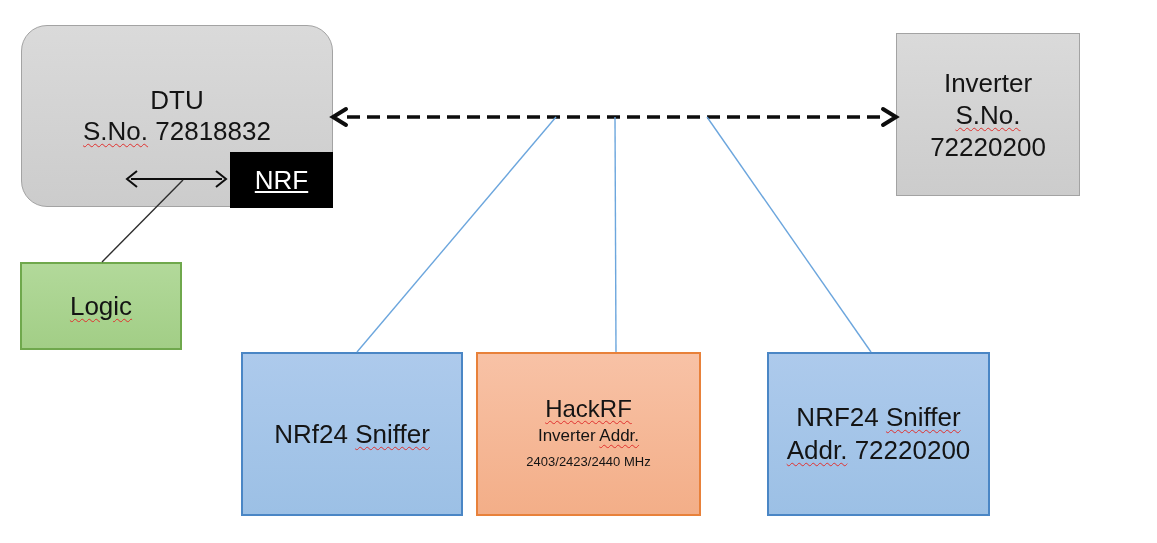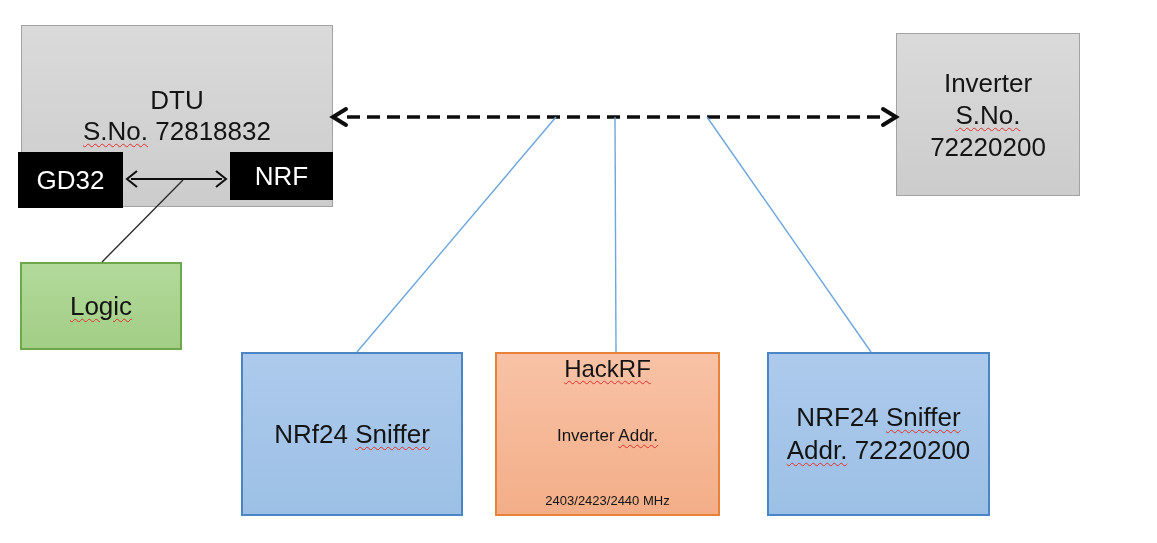--- a/index.html
+++ b/index.html
@@ -18,49 +18,49 @@
     flex-direction:column;
     align-items:center;
     justify-content:center;
     text-align:center;
     z-index:2;
   }
   .gray {
     background:linear-gradient(180deg,#dadada 0%,#cccccc 100%);
     border:1px solid #a3a3a3;
   }
-  .dtu   { left:21px;  top:25px;  width:312px; height:182px; font-size:26px; line-height:31px; }
+  .dtu   { left:21px;  top:25px;  width:312px; height:182px; font-size:26px; line-height:31px;border-radius:26px; }
   .inverter { left:896px; top:33px; width:184px; height:163px; font-size:26px; line-height:32px; }
   .chip {
     position:absolute;
     background:#000000;
     color:#ffffff;
     display:flex; align-items:center; justify-content:center;
     font-size:26px;
     z-index:3;
   }
   .gd32 { left:18px;  top:152px; width:105px; height:56px; }
-  .nrf  { left:230px; top:152px; width:103px; height:48px; }
+  .nrf  { left:230px; top:152px; width:103px; height:56px;text-decoration:underline; }
   .logic {
     left:20px; top:262px; width:162px; height:88px;
     background:linear-gradient(180deg,#b2d99a 0%,#a2ce86 100%);
     border:2px solid #6fa84c;
     font-size:26px;
   }
   .bbox { top:352px; height:164px; font-size:26px; line-height:33px; }
   .bluebox {
     background:linear-gradient(180deg,#adcaec 0%,#9cc0e5 100%);
     border:2px solid #4a86c5;
   }
   .orangebox {
     background:linear-gradient(180deg,#f8c2a6 0%,#f3ae88 100%);
     border:2px solid #e8813a;
   }
   .sniffer-left  { left:241px; width:222px; }
-  .hackrf        { left:495px; width:225px;justify-content:space-between; }
+  .hackrf        { left:476px; width:225px; }
   .sniffer-right { left:767px; width:223px; }
   .hackrf .t1 { font-size:24px; line-height:30px; }
   .hackrf .t2 { font-size:17px; line-height:24px; }
   .hackrf .t3 { font-size:13px; line-height:27px; }
   .sq {
     text-decoration-line:underline;
     text-decoration-style:wavy;
     text-decoration-color:#e0302e;
     text-decoration-thickness:1px;
     text-underline-offset:3px;
@@ -76,23 +76,20 @@
 <div id="canvas">
 
   <div class="box gray dtu">
     <div>DTU</div>
     <div>
       <span class="sq">S.No.</span>
       <span>72818832</span>
     </div>
   </div>
 
-  <div class="chip gd32">
-    <span>GD32</span>
-  </div>
   <div class="chip nrf">
     <span>NRF</span>
   </div>
 
   <div class="box logic">
     <span class="sq">Logic</span>
   </div>
 
   <div class="box gray inverter">
     <div>Inverter</div>

